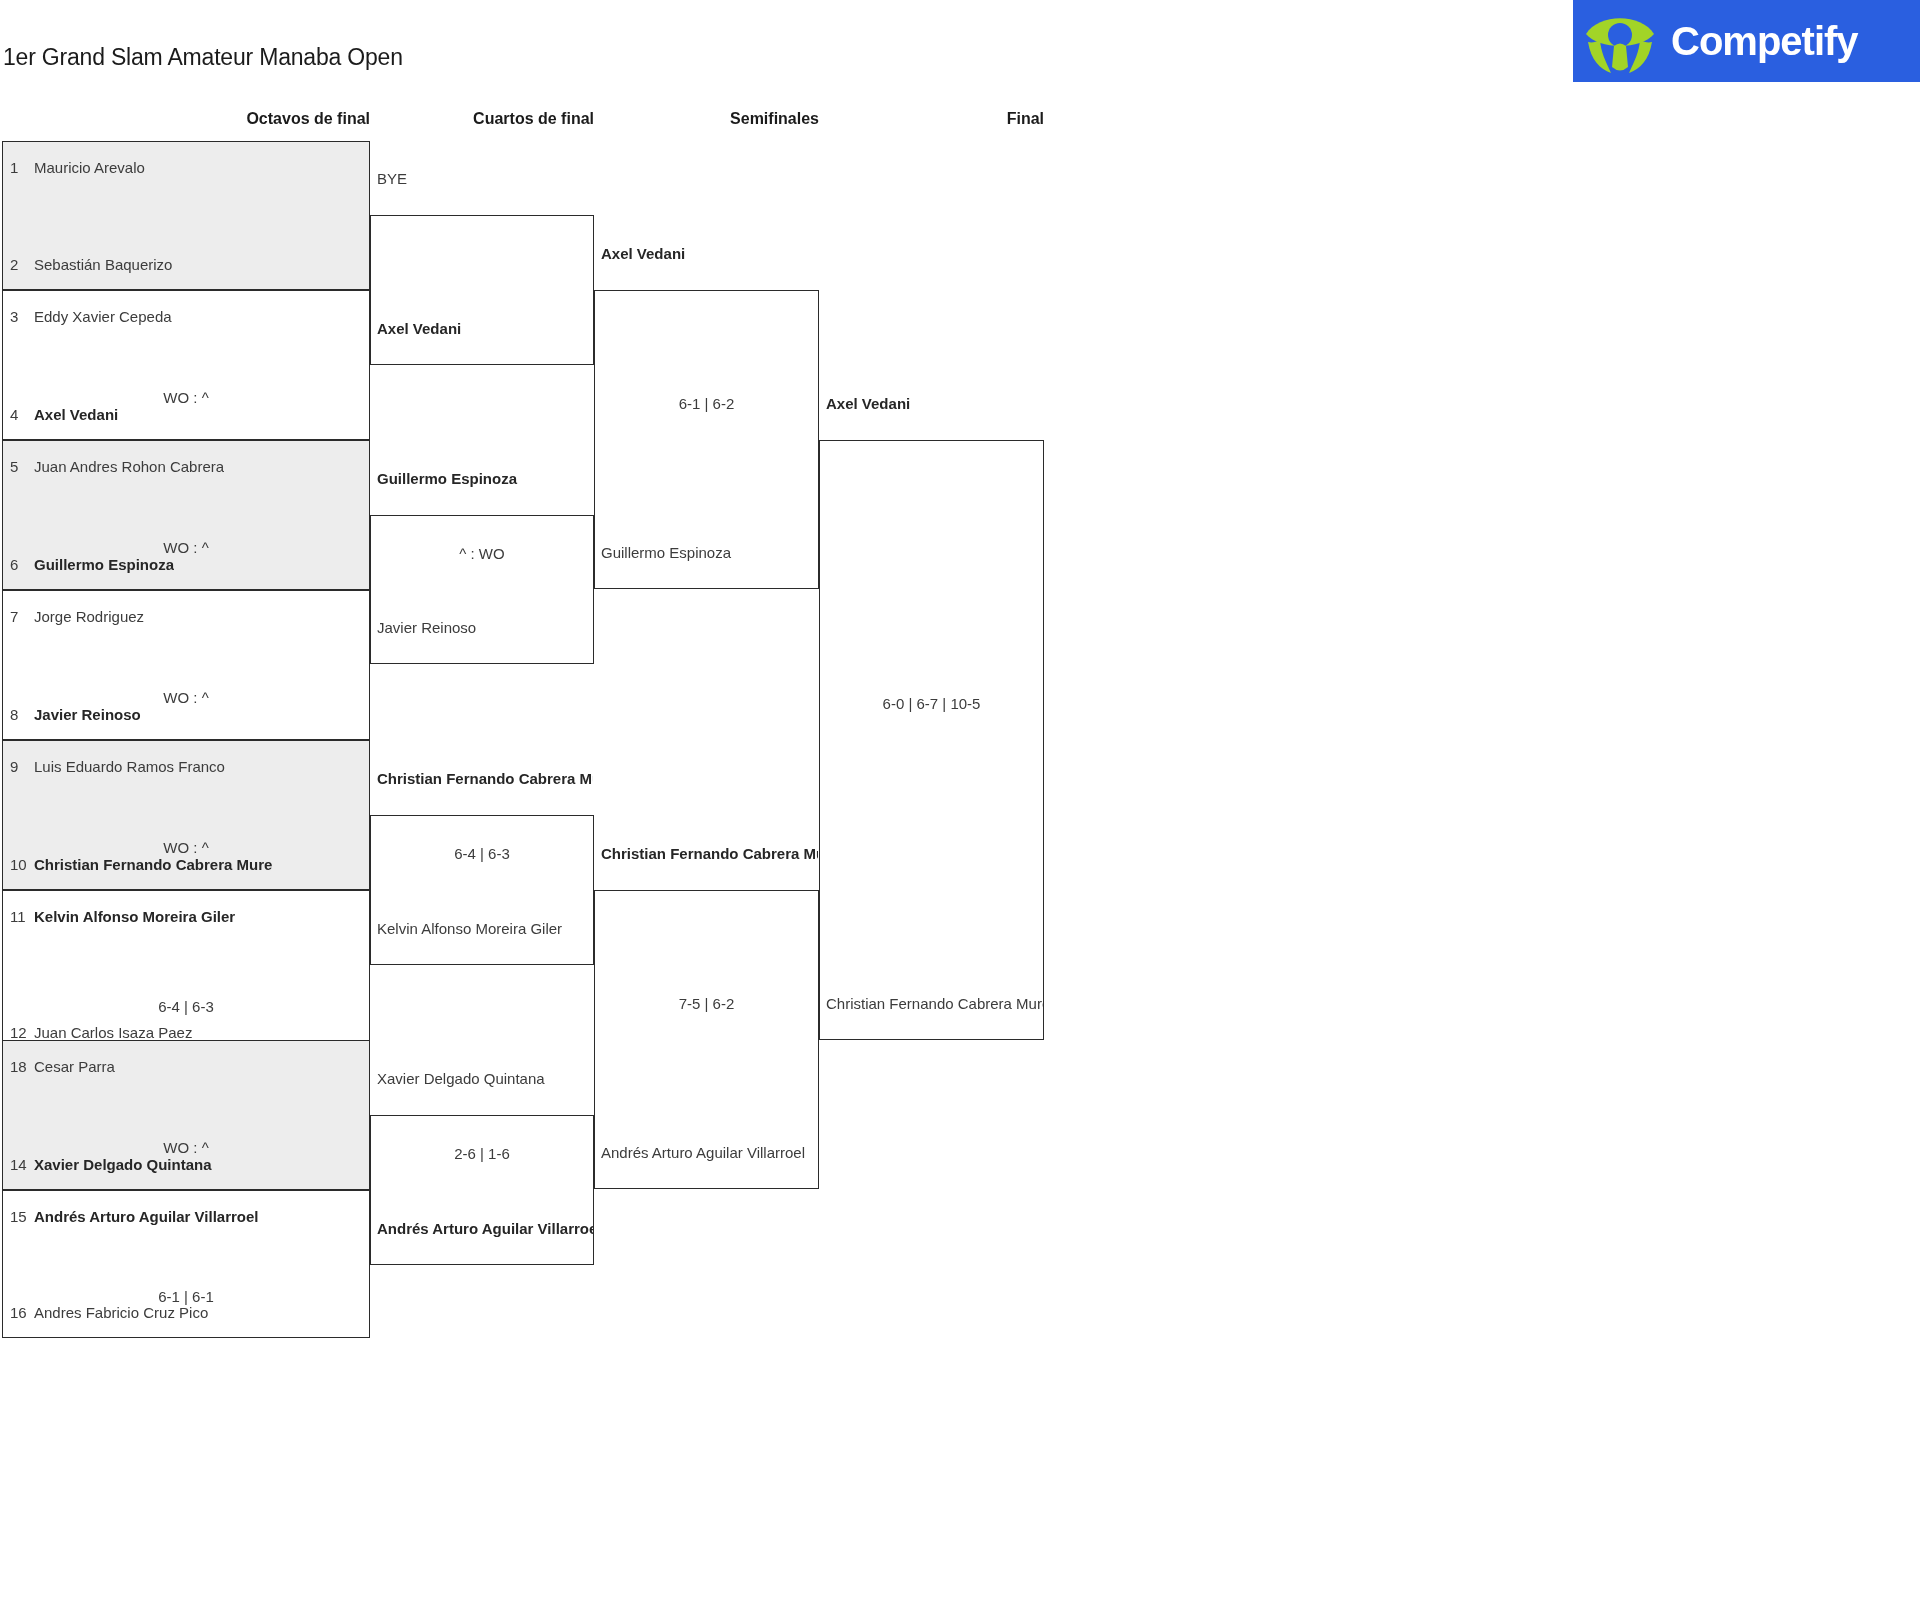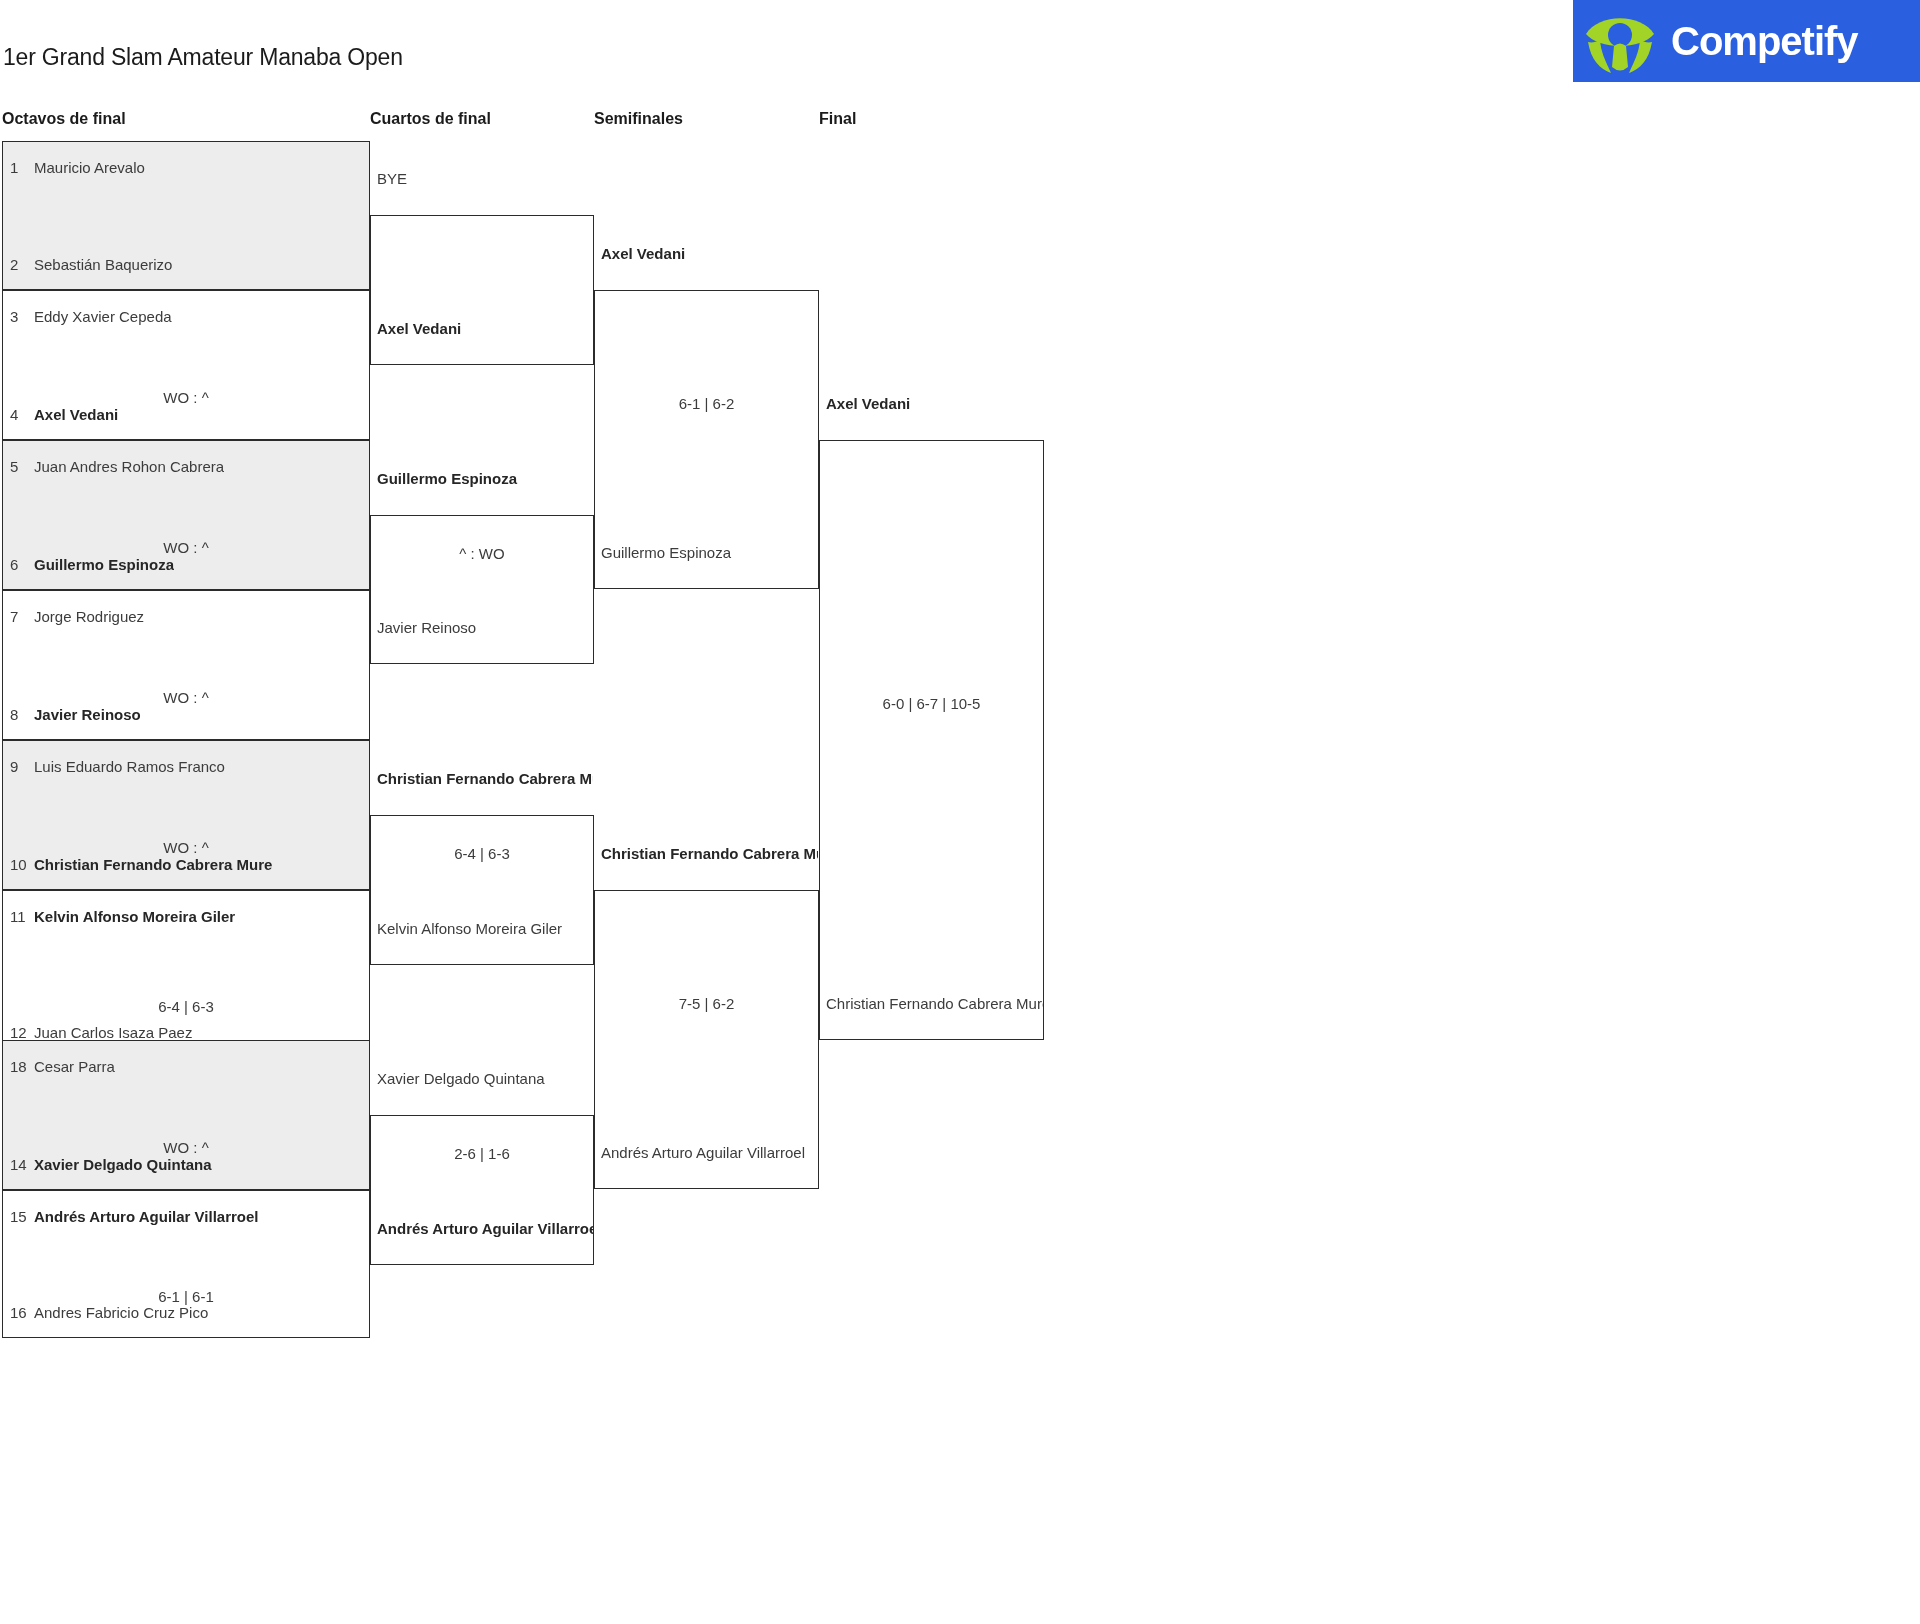--- a/index.html
+++ b/index.html
@@ -11,21 +11,21 @@
     --text-strong:#262626;
   }
   html,body{margin:0;padding:0;background:#ffffff;}
   #page{
     position:relative;width:1920px;height:1624px;background:#fff;overflow:hidden;
     font-family:"Liberation Sans", sans-serif;color:var(--text);
   }
   .title{position:absolute;left:3px;top:6px;font-size:23px;line-height:31px;
     font-weight:400;color:#1b1b1b;letter-spacing:-0.2px;margin-top:36px;}
   .round-header{position:absolute;top:108px;height:22px;line-height:22px;
-    text-align:left;font-size:16px;font-weight:600;color:#1b1b1b;}
+    text-align:right;font-size:16px;font-weight:600;color:#1b1b1b;}
   .box{position:absolute;border:1px solid var(--line);background:#fff;box-sizing:border-box;}
   .box.shaded{background:var(--shade);}
   .r1p{position:absolute;left:7px;right:4px;display:flex;align-items:baseline;
     white-space:nowrap;overflow:hidden;font-size:15px;line-height:19px;}
   .r1p.p1{top:16px;}
   .r1p.p2{bottom:15px;}
   .seed{flex:0 0 24px;}
   .pname{overflow:hidden;}
   .r1score{position:absolute;left:0;right:0;top:50%;transform:translateY(-50%);
     text-align:center;font-size:15px;margin-top:32px;}

